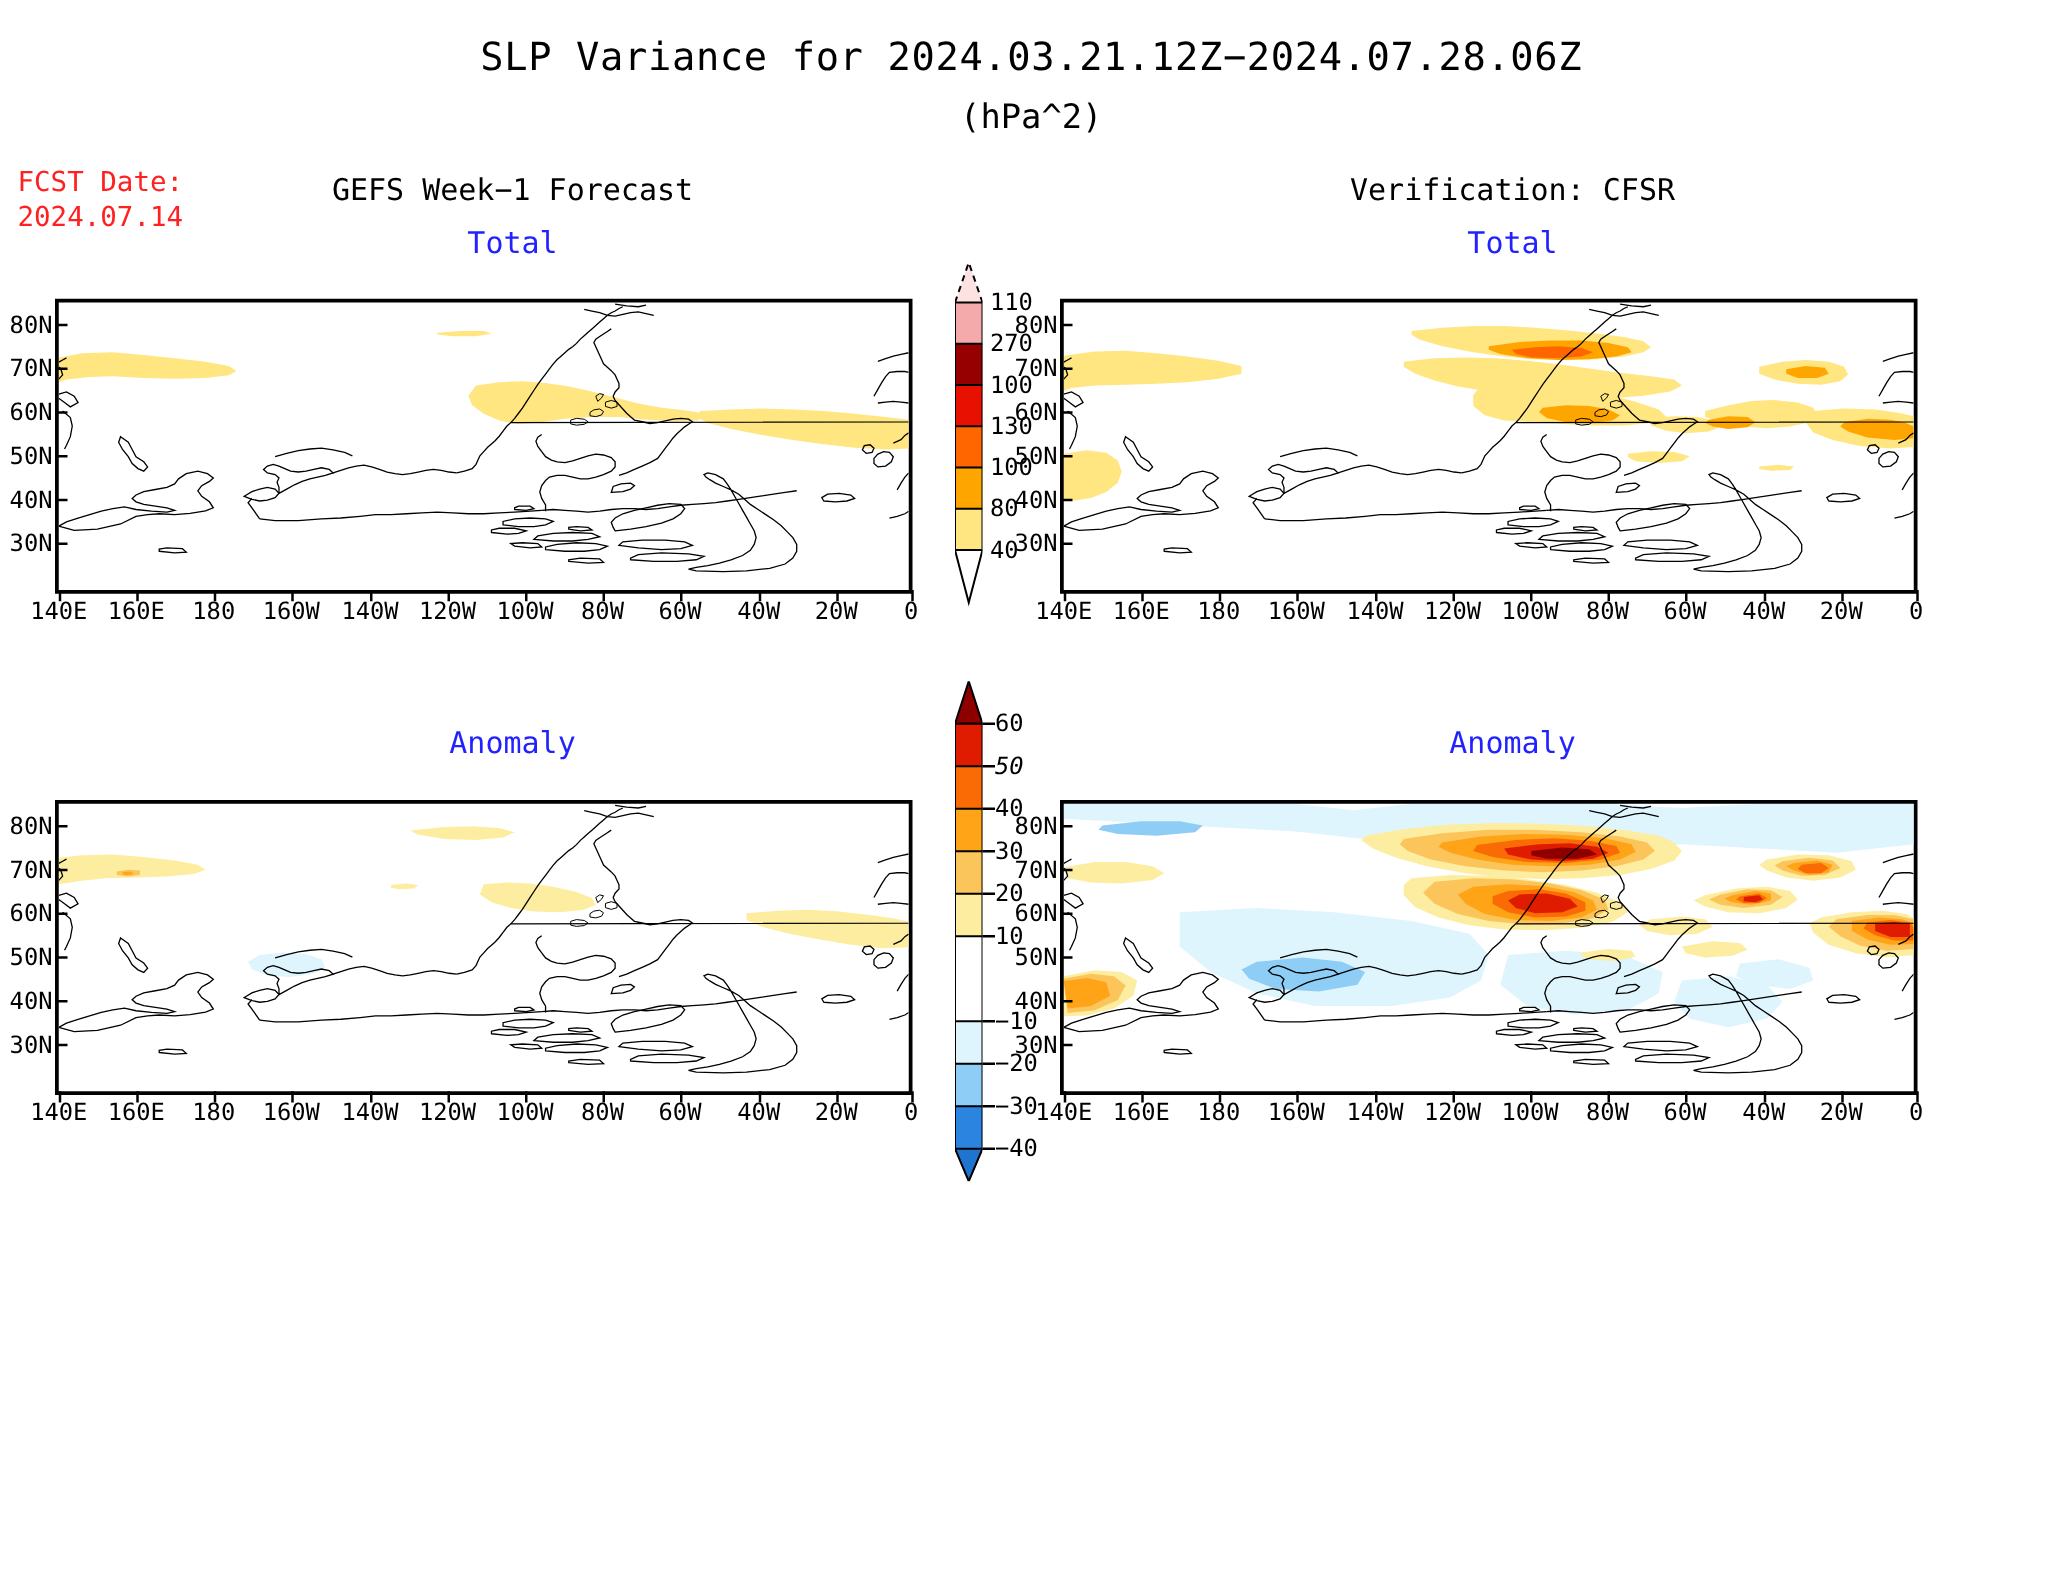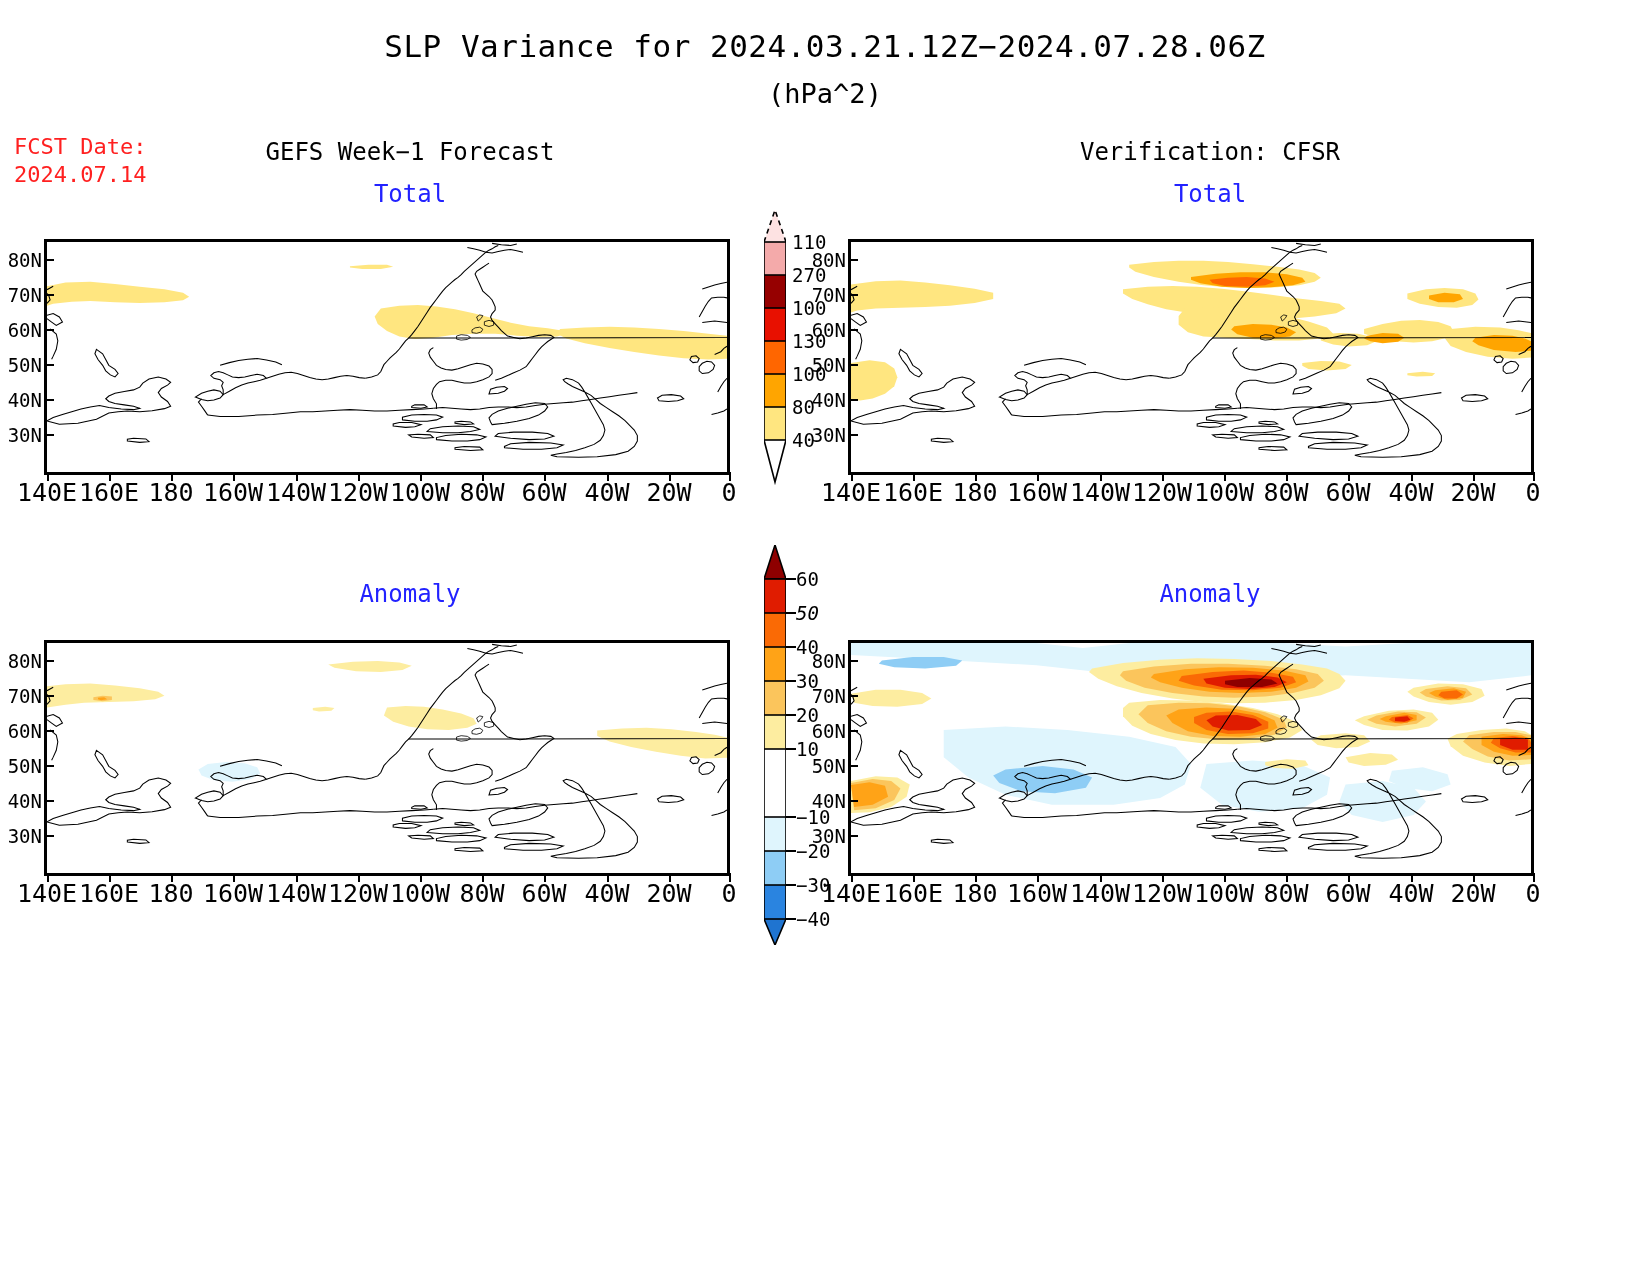--- a/index.html
+++ b/index.html
@@ -8,21 +8,21 @@
        color:#000;overflow:hidden;}
   .abs{position:absolute;}
   #title{top:28px;left:0;width:1650px;text-align:center;font-size:31px;letter-spacing:.5px;}
   #subtitle{top:78px;left:0;width:1650px;text-align:center;font-size:27px;}
   #fcst{top:133px;left:14px;font-size:22px;color:#ff2020;line-height:1.28;}
   .panel-head{font-size:24px;text-align:center;}
   .panel-sub{font-size:24px;text-align:center;color:#2222ff;}
   .maprect{position:absolute;border:3px solid #000;background:#fff;overflow:hidden;box-sizing:border-box;}
   .ylab{position:absolute;font-size:19px;text-align:right;width:56px;transform:translateY(-11px);}
   .ytick{position:absolute;width:9px;height:2px;background:#000;}
-  .xlab{position:absolute;font-size:25px;text-align:center;width:80px;transform:translateX(-40px);}
+  .xlab{position:absolute;font-size:19px;text-align:center;width:80px;transform:translateX(-40px);}
   .xtick{position:absolute;width:2px;height:9px;background:#000;}
   .cbar{position:absolute;}
   .cblab{position:absolute;font-size:19px;white-space:nowrap;transform:translateY(-11px);}
   .cbtickm{position:absolute;width:10px;height:2px;background:#000;}
   svg{display:block;}
   .coast{fill:none;stroke:#000;stroke-width:1.05;vector-effect:non-scaling-stroke;}
   .cline{fill:none;stroke:#000;stroke-width:.8;vector-effect:non-scaling-stroke;}
 </style>
 </head>
 <body>

